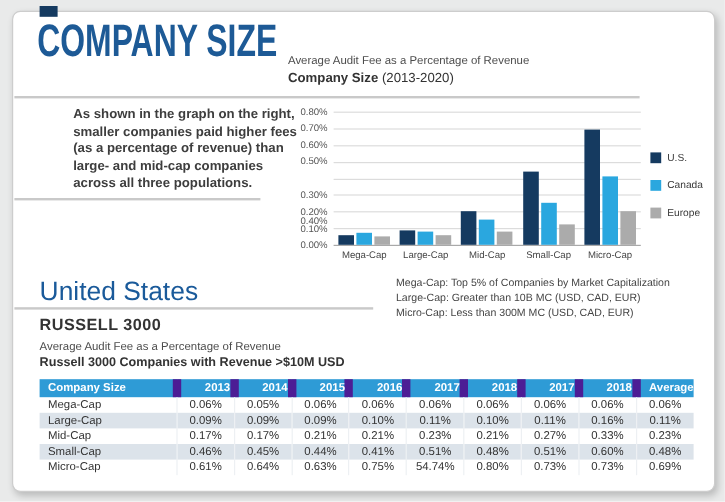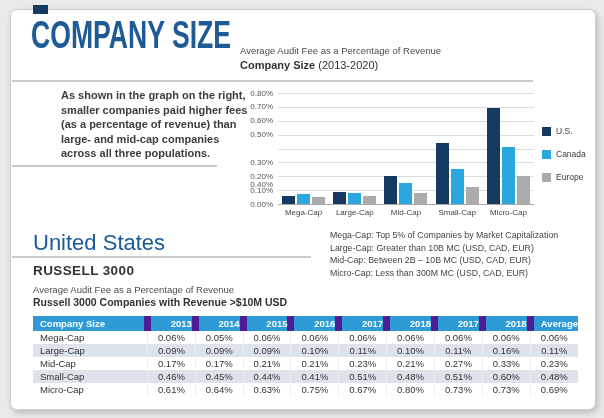--- a/index.html
+++ b/index.html
@@ -157,21 +157,20 @@
     </div>
     <div class="legend-item">
       <span class="legend-swatch" style="background: rgb(171, 171, 171);"></span>
       <span class="legend-label">Europe</span>
     </div>
   </div>
 
 <div class="definitions">
     <p>Mega-Cap: Top 5% of Companies by Market Capitalization</p>
     <p>Large-Cap: Greater than 10B MC (USD, CAD, EUR)</p>
-    <p>Mid-Cap: Between 2B – 10B MC (USD, CAD, EUR)</p>
     <p>Micro-Cap: Less than 300M MC (USD, CAD, EUR)</p>
   </div>
 
 <div class="us-heading">United States</div>
 <div class="rule rule-3"></div>
 <div class="russell">RUSSELL 3000</div>
 <div class="cap1">Average Audit Fee as a Percentage of Revenue</div>
 <div class="cap2">Russell 3000 Companies with Revenue &gt;$10M USD</div>
 
 <table class="fees">
@@ -237,20 +236,20 @@
         <td>0.51%</td>
         <td>0.60%</td>
         <td>0.48%</td>
       </tr>
       <tr>
         <td>Micro-Cap</td>
         <td>0.61%</td>
         <td>0.64%</td>
         <td>0.63%</td>
         <td>0.75%</td>
-        <td>0.67%</td>
+        <td>54.74%</td>
         <td>0.80%</td>
         <td>0.73%</td>
         <td>0.73%</td>
         <td>0.69%</td>
       </tr>
     </tbody>
 </table>
 
 </body></html>

